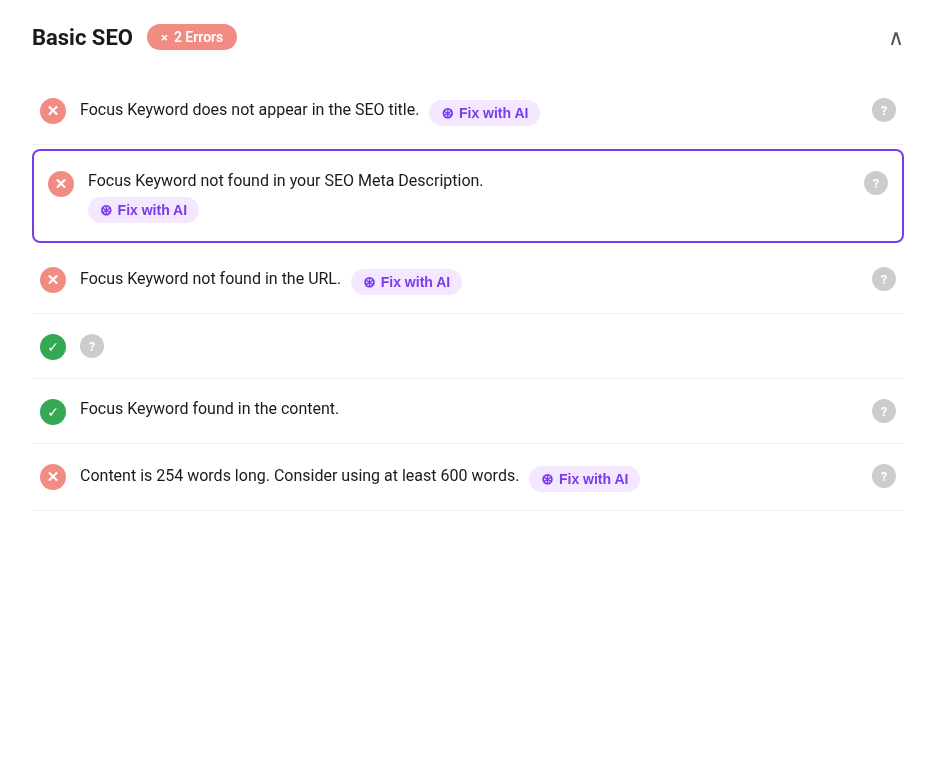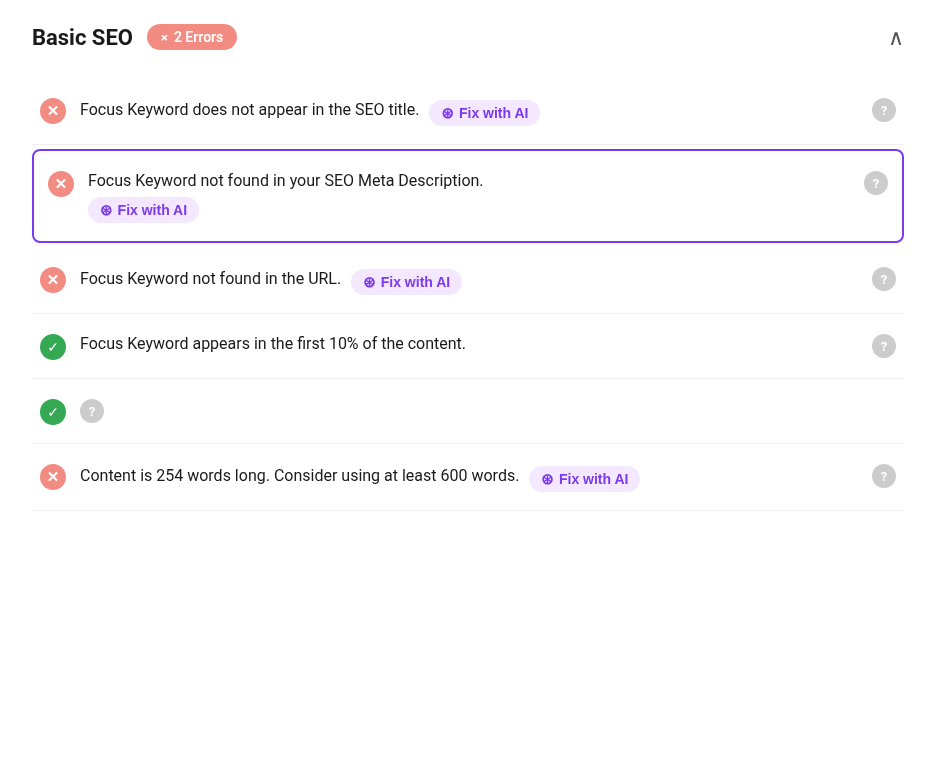--- a/index.html
+++ b/index.html
@@ -209,28 +209,28 @@
         <button class="fix-ai-btn inline-fix">
           <span class="ai-icon">⊛</span>
           <span>Fix with AI</span>
         </button>
       </div>
       <div class="help-icon">?</div>
     </div>
 
     <div class="seo-item">
       <div class="icon-status icon-success">✓</div>
-      <div class="item-content">
-        Focus Keyword appears in the first 10% of the content.
-      </div>
       <div class="help-icon">?</div>
     </div>
 
     <div class="seo-item">
       <div class="icon-status icon-success">✓</div>
+      <div class="item-content">
+        Focus Keyword found in the content.
+      </div>
       <div class="help-icon">?</div>
     </div>
 
     <div class="seo-item">
       <div class="icon-status icon-error">✕</div>
       <div class="item-content">
         Content is 254 words long. Consider using at least 600 words.
         <button class="fix-ai-btn inline-fix">
           <span class="ai-icon">⊛</span>
           <span>Fix with AI</span>

